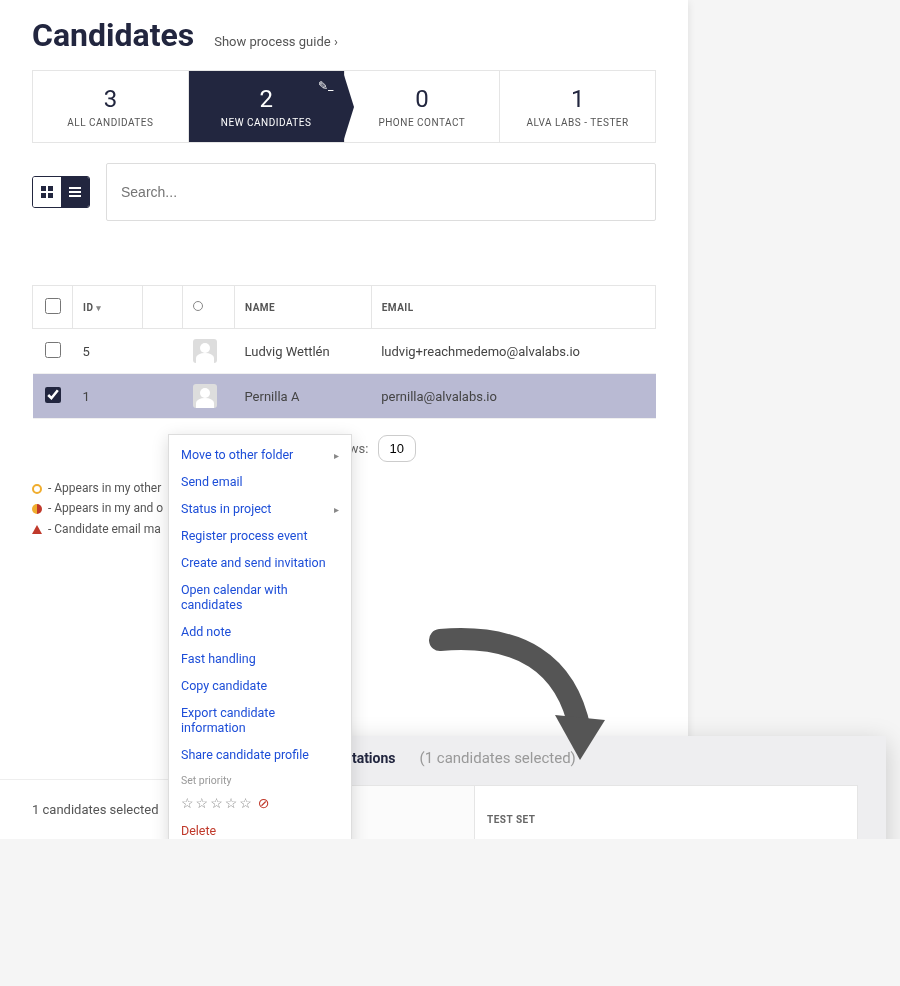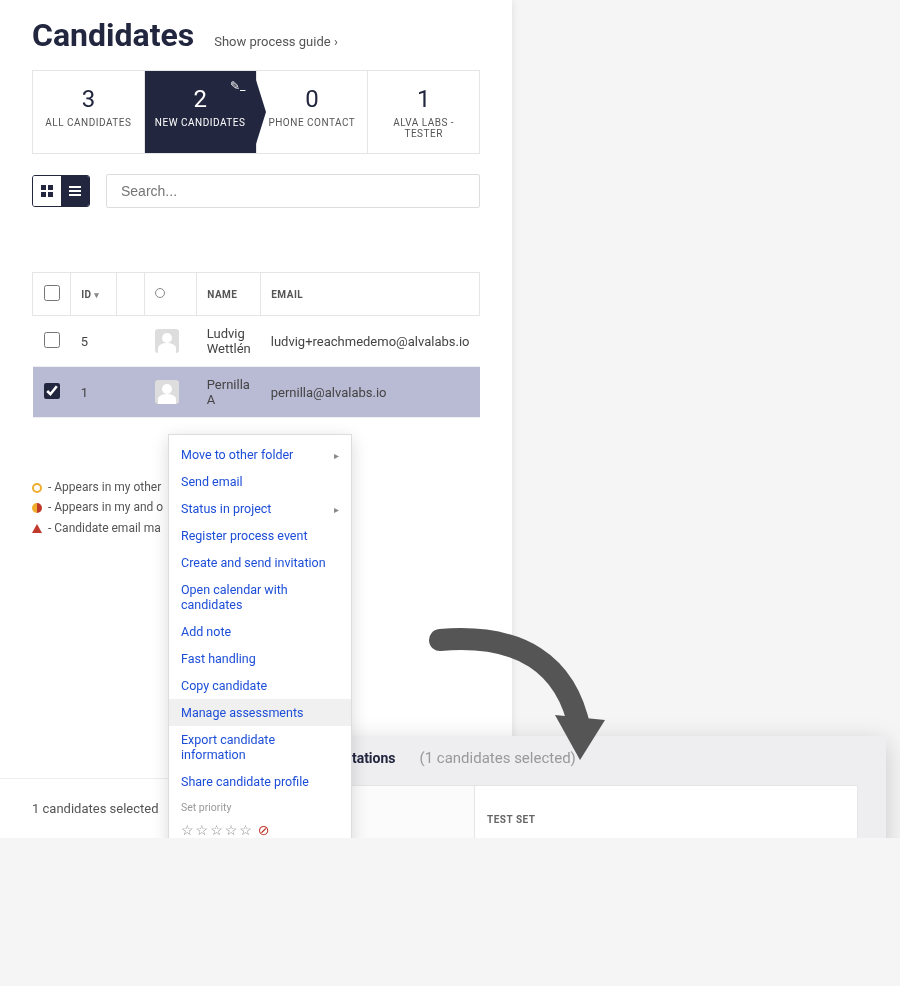--- a/index.html
+++ b/index.html
@@ -1,21 +1,21 @@
 <!DOCTYPE html>
 <html><head>
   <meta charset="utf-8">
   <style>
     * { margin: 0; padding: 0; box-sizing: border-box; }
     body { font-family: -apple-system, BlinkMacSystemFont, "Segoe UI", Roboto, Arial, sans-serif; background: #f5f5f5; width: 900px; position: relative; color: #333; }
     
     .main-card {
       background: #fff;
       margin: 0;
-      width: 512px;
+      width: 688px;
       box-shadow: 0 2px 8px rgba(0,0,0,0.1);
       position: relative;
       z-index: 1;
     }
     
     
     .header-row { display: flex; align-items: baseline; gap: 20px; padding: 16px 32px 16px 32px; }
     .header-row h1 { color: #22263f; font-size: 32px; font-weight: 700; }
     .process-guide { color: #555; font-size: 13px; text-decoration: none; cursor: pointer; }
     .process-guide::after { content: " ›"; }
@@ -51,21 +51,21 @@
       position: absolute; top: 8px; right: 10px;
       font-size: 12px; color: #fff;
     }
     
     
     .toolbar-row { display: flex; gap: 16px; padding: 0 32px 24px 32px; align-items: center; }
     .view-toggles { display: flex; border: 1px solid #22263f; border-radius: 3px; overflow: hidden; }
     .view-toggle { width: 28px; height: 30px; display: flex; align-items: center; justify-content: center; cursor: pointer; font-size: 12px; }
     .view-toggle.active { background: #22263f; color: #fff; }
     .view-toggle:not(.active) { background: #fff; color: #22263f; }
-    .search-box { flex: 1; padding: 8px 14px; border: 1px solid #ddd; border-radius: 2px; font-size: 14px; color: #888; }
+    .search-box { flex: 1; padding: 20px 14px; border: 1px solid #ddd; border-radius: 2px; font-size: 14px; color: #888; }
     
     
     .table-wrap { padding: 0 32px; margin-top: 40px; }
     table { width: 100%; border-collapse: collapse; }
     th { text-align: left; padding: 12px 10px; font-size: 10px; color: #555; font-weight: 700; letter-spacing: 0.5px; border: 1px solid #e5e5e5; text-transform: uppercase; }
     td { padding: 10px 10px; font-size: 13px; color: #444; border-bottom: 1px solid #f0f0f0; }
     tr.selected td { background: #b9bad3; }
     .checkbox-cell { width: 40px; text-align: center; }
     input[type="checkbox"] { width: 16px; height: 16px; accent-color: #22263f; }
     .avatar { width: 24px; height: 24px; background: #ddd; border-radius: 3px; display: inline-block; vertical-align: middle; margin-right: 8px; position: relative; }
@@ -269,23 +269,20 @@
     </div>
   <div class="mi">
       <span>Add note</span>
     </div>
   <div class="mi">
       <span>Fast handling</span>
     </div>
   <div class="mi">
       <span>Copy candidate</span>
     </div>
-  <div class="mi hovered">
-      <span>Manage assessments</span>
-    </div>
   <div class="mi">
       <span>Export candidate information</span>
     </div>
   <div class="mi">
       <span>Share candidate profile</span>
     </div>
   <div class="mi label">Set priority</div>
   <div class="stars">
     <span class="star">☆</span>
     <span class="star">☆</span>

